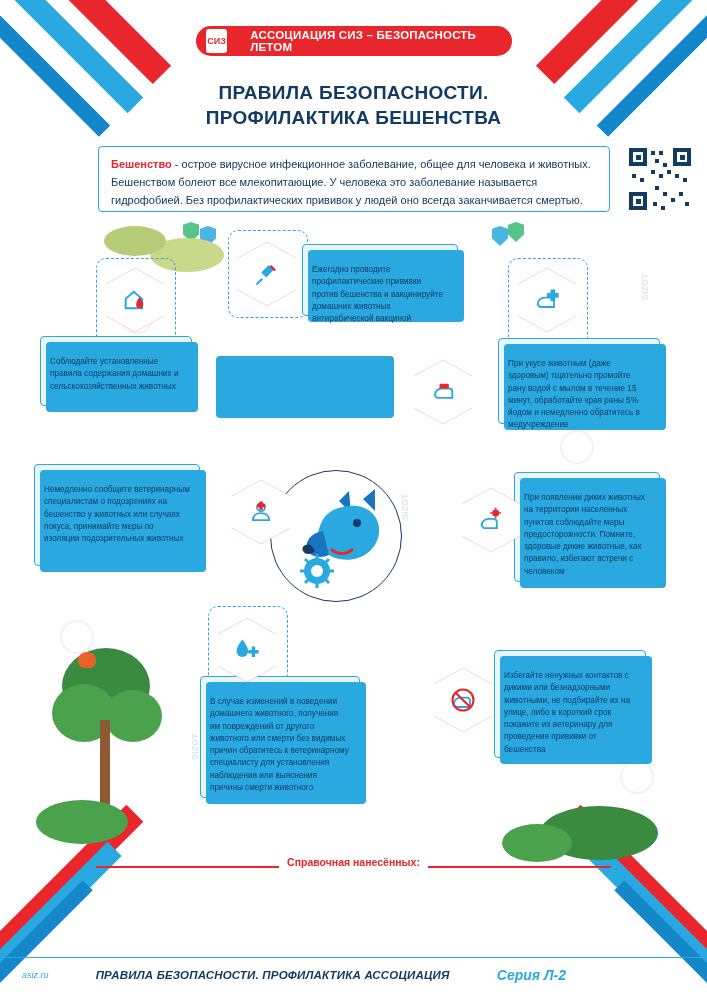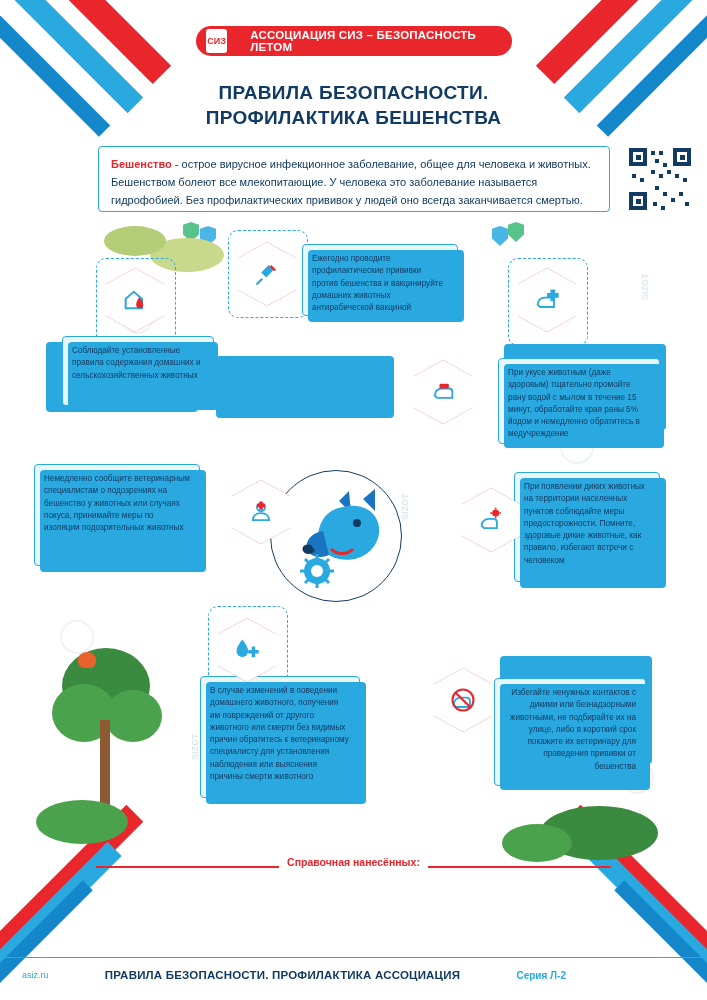--- a/index.html
+++ b/index.html
@@ -104,21 +104,21 @@
     display:flex;align-items:center;justify-content:center;
     font-size:20px;
   }
 
   
   .card{
     position:absolute;
     border:1.4px solid #2aa9e0;border-radius:4px;
     background:#e9f6fd;
     box-sizing:border-box;
-    padding:8px 9px;
+    padding:19px 9px;
     font-size:8.2px;line-height:1.5;color:#123b63;
     z-index:4;
   }
   .card::after{
     content:"";position:absolute;left:5px;top:5px;right:-5px;bottom:-5px;
     background:#2aa9e0;border-radius:4px;z-index:-1;
   }
   .card-shadow{
     position:absolute;background:#2aa9e0;border-radius:4px;z-index:3;
   }
@@ -151,25 +151,25 @@
     font-size:10.5px;font-weight:bold;color:#e8262c;
     background:transparent;
   }
   .ref-text span{background:#ffffff;padding:0 8px;}
   .footer-rule{
     position:absolute;left:0;bottom:42px;width:707px;height:1.4px;background:#2aa9e0;
   }
   .footer{
     position:absolute;left:0;bottom:12px;width:588px;height:26px;
     display:flex;align-items:center;justify-content:space-between;
-    padding:0 22px;box-sizing:border-box;
+    padding:0 22px;box-sizing:border-box;font-style:italic;
   }
   .f-left{font-size:9px;color:#2aa9e0;}
   .f-center{font-size:11.5px;font-weight:bold;color:#123b63;letter-spacing:.2px;}
-  .f-right{font-size:10px;font-weight:bold;color:#2aa9e0;}
+  .f-right{font-size:14px;font-weight:bold;color:#2aa9e0;}
 
   
   .wm{
     position:absolute;font-size:9px;color:#dfe8ef;font-weight:bold;
     transform:rotate(-90deg);transform-origin:left top;
   }
   .wm-c{
     position:absolute;width:30px;height:30px;border-radius:50%;
     border:2px solid #eef3f7;
   }
@@ -314,21 +314,21 @@
   <div class="hex-ring" style="left:106px;top:268px;"></div>
   <div class="hex" style="left:106px;top:268px;">
     <div class="hex-inner">
       <svg width="28" height="28" viewBox="0 0 24 24">
         <path d="M4 11 L11 5 L18 11 L18 19 L4 19 Z" fill="none" stroke="#2aa9e0" stroke-width="1.7"></path>
         <path d="M15 9 C18 12 19 14 19 16 a3 3 0 0 1-6 0 c0-2 1-4 3-7 Z" fill="#e8262c"></path>
       </svg>
     </div>
   </div>
   <div class="card-shadow" style="left:46px;top:342px;width:152px;height:70px;"></div>
-  <div class="card" style="left:40px;top:336px;width:152px;height:70px;margin-left:22px;">
+  <div class="card" style="left:40px;top:336px;width:152px;height:70px;">
     <span>Соблюдайте установленные правила содержания домашних и сельскохозяйственных животных</span>
   </div>
 
   <div class="hex-ring" style="left:414px;top:360px;"></div>
   <div class="hex" style="left:414px;top:360px;">
     <div class="hex-inner">
       <svg width="28" height="28" viewBox="0 0 24 24">
         <path d="M5 15 C5 11 8 9 11 9 L17 9 C19 9 20 10 20 12 L20 17 L7 17 Z" fill="none" stroke="#2aa9e0" stroke-width="1.6"></path>
         <rect x="9" y="5" width="8" height="4" rx="1" fill="#e8262c"></rect>
       </svg>
@@ -339,21 +339,21 @@
   <div class="hex-ring" style="left:518px;top:268px;"></div>
   <div class="hex" style="left:518px;top:268px;">
     <div class="hex-inner">
       <svg width="28" height="28" viewBox="0 0 24 24">
         <path d="M4 16 C4 12 7 10 10 10 L15 10 C17 10 18 11 18 13 L18 18 L6 18 Z" fill="none" stroke="#2aa9e0" stroke-width="1.6"></path>
         <path d="M15 3 h4 v3 h3 v4 h-3 v3 h-4 v-3 h-3 V6 h3 Z" fill="#2aa9e0"></path>
       </svg>
     </div>
   </div>
   <div class="card-shadow" style="left:504px;top:344px;width:162px;height:86px;"></div>
-  <div class="card" style="left:498px;top:338px;width:162px;height:86px;margin-top:20px;">
+  <div class="card" style="left:498px;top:338px;width:162px;height:86px;">
     <span>При укусе животным (даже здоровым) тщательно промойте рану водой с мылом в течение 15 минут, обработайте края раны 5% йодом и немедленно обратитесь в медучреждение</span>
   </div>
 
   <div class="hex-ring" style="left:232px;top:480px;"></div>
   <div class="hex" style="left:232px;top:480px;">
     <div class="hex-inner">
       <svg width="28" height="28" viewBox="0 0 24 24">
         <circle cx="12" cy="8" r="3.4" fill="none" stroke="#2aa9e0" stroke-width="1.6"></circle>
         <path d="M5 19 C5 15 8 13 12 13 C16 13 19 15 19 19 Z" fill="none" stroke="#2aa9e0" stroke-width="1.6"></path>
         <path d="M10.5 3 h3 v2 h2 v3 h-2 v2 h-3 V8 h-2 V5 h2 Z" fill="#e8262c"></path>
@@ -403,21 +403,21 @@
   <div class="hex" style="left:434px;top:668px;">
     <div class="hex-inner">
       <svg width="28" height="28" viewBox="0 0 24 24">
         <path d="M4 16 C4 12 7 10 10 10 L15 10 C17 10 18 11 18 13 L18 18 L6 18 Z" fill="none" stroke="#2aa9e0" stroke-width="1.6"></path>
         <circle cx="12" cy="12" r="9" fill="none" stroke="#e8262c" stroke-width="1.8"></circle>
         <line x1="5.5" y1="5.5" x2="18.5" y2="18.5" stroke="#e8262c" stroke-width="1.8"></line>
       </svg>
     </div>
   </div>
   <div class="card-shadow" style="left:500px;top:656px;width:152px;height:108px;"></div>
-  <div class="card" style="left:494px;top:678px;width:152px;height:108px;text-align:right;">
+  <div class="card" style="left:494px;top:650px;width:152px;height:108px;">
     <span>Избегайте ненужных контактов с дикими или безнадзорными животными, не подбирайте их на улице, либо в короткий срок покажите их ветеринару для проведения прививки от бешенства</span>
   </div>
 
   <div class="ref-line"></div>
   <div class="ref-text">
     <span>Справочная нанесённых:</span>
   </div>
 
   <div class="footer-rule"></div>
   <div class="footer">

